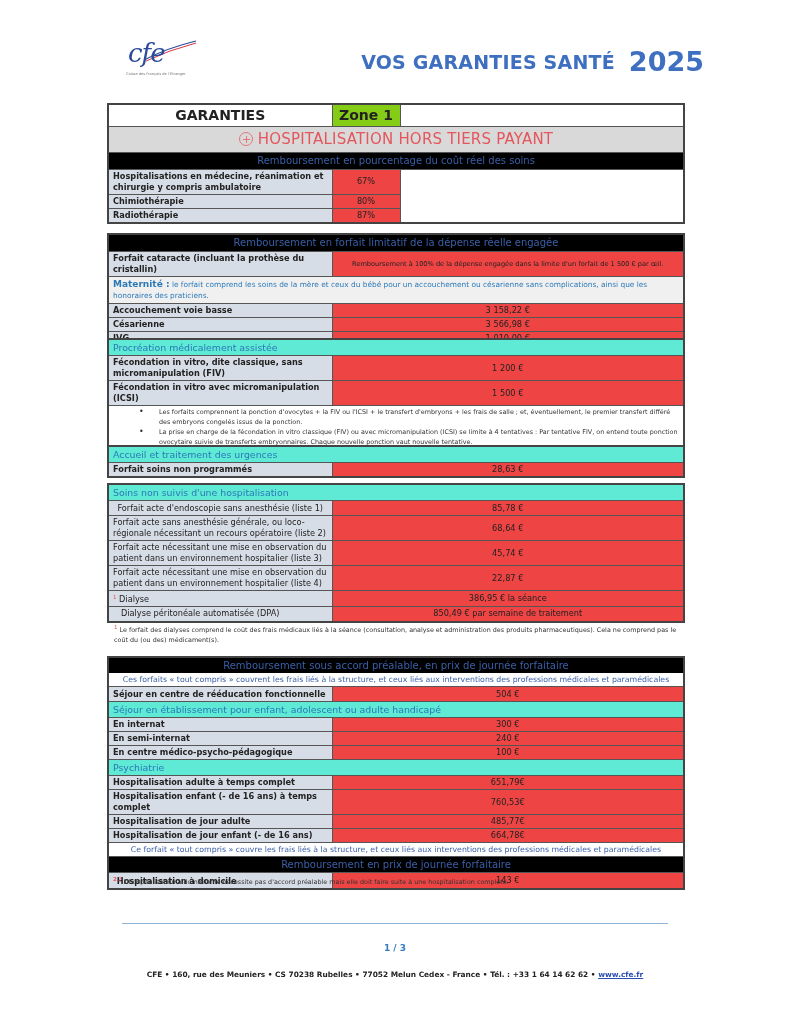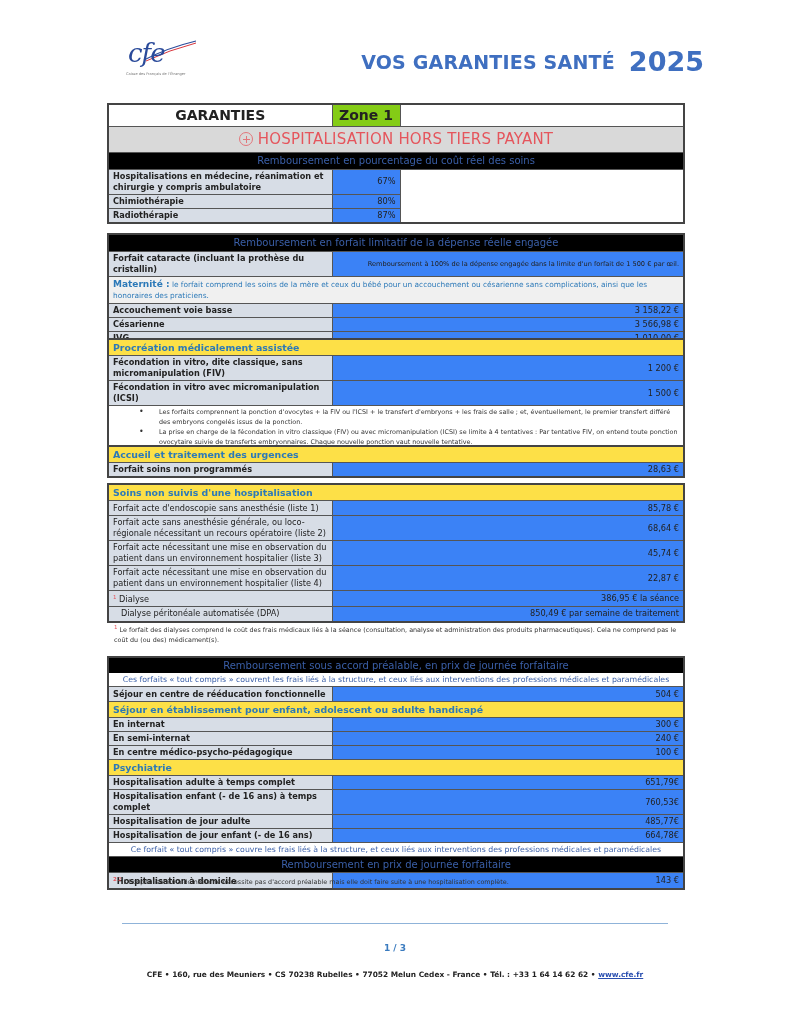--- a/index.html
+++ b/index.html
@@ -13,23 +13,23 @@
   .logo .tag { position: absolute; left: 2px; top: 36px; font-size: 3.6px; color: #777; white-space: nowrap; }
   .title { position: absolute; right: 0; top: 10px; color: #3f6fc0; font-weight: bold; white-space: nowrap; }
   .title .t1 { font-size: 19px; letter-spacing: 0.2px; }
   .title .t2 { font-size: 27px; margin-left: 14px; vertical-align: -2px; }
 
   table { border-collapse: collapse; width: 578px; position: absolute; left: 107px; table-layout: fixed; }
   td { border: 1px solid #555; font-size: 8.2px; padding: 1px 4px; line-height: 11px; vertical-align: middle; }
   .tbl { border: 2px solid #444; }
   .lbl { background: #d7dde6; font-weight: bold; color: #222; }
   .lbl.n { font-weight: normal; }
-  .val { text-align: right; background: #3b82f6; }
+  .val { text-align: center; background: #ef4444; }
   .secblue { color: #3a5fa8; text-align: center; font-size: 10px; background: #000000; line-height: 14px; }
-  .secgrey { color: #2c79b8; font-size: 9.4px; background: #fde047; line-height: 13px; font-weight: bold; }
+  .secgrey { color: #2c79b8; font-size: 9.4px; background: #5eead4; line-height: 13px; }
   .subblue { color: #3a5fa8; text-align: center; font-size: 7.8px; background: #fff; }
   .note { font-size: 6.4px; color: #333; line-height: 10px; }
 
   .col1 { width: 224px; }
   .col2 { width: 68px; }
 
   .hdr-g { text-align: center; font-weight: bold; font-size: 14px; height: 22px; background: #fff; color: #222; }
   .hdr-z { text-align: center; font-weight: bold; font-size: 14px; background: #84cc16; color: #222; }
   .hospi { background: #d9d9d9; color: #e5555c; font-size: 15px; text-align: center; height: 26px; letter-spacing: 0.2px; }
   .plus { display: inline-block; width: 14px; height: 14px; border: 1px solid #e5555c; border-radius: 50%; position: relative; vertical-align: -2px; margin-right: 5px; opacity: 0.75; }
@@ -182,21 +182,21 @@
 <table class="tbl" style="top:483px;">
   <colgroup>
       <col class="col1">
       <col>
     </colgroup>
   <tbody>
       <tr>
     <td colspan="2" class="secgrey">Soins non suivis d'une hospitalisation</td>
   </tr>
   <tr>
-    <td class="lbl n" style="height:15px;">Forfait acte d'endoscopie sans anesthésie (liste 1)</td>
+    <td class="lbl n" style="height:15px;text-align:center;">Forfait acte d'endoscopie sans anesthésie (liste 1)</td>
     <td class="val">85,78 €</td>
   </tr>
   <tr>
     <td class="lbl n">Forfait acte sans anesthésie générale, ou loco-régionale nécessitant un recours opératoire (liste 2)</td>
     <td class="val">68,64 €</td>
   </tr>
   <tr>
     <td class="lbl n">Forfait acte nécessitant une mise en observation du patient dans un environnement hospitalier (liste 3)</td>
     <td class="val">45,74 €</td>
   </tr>

